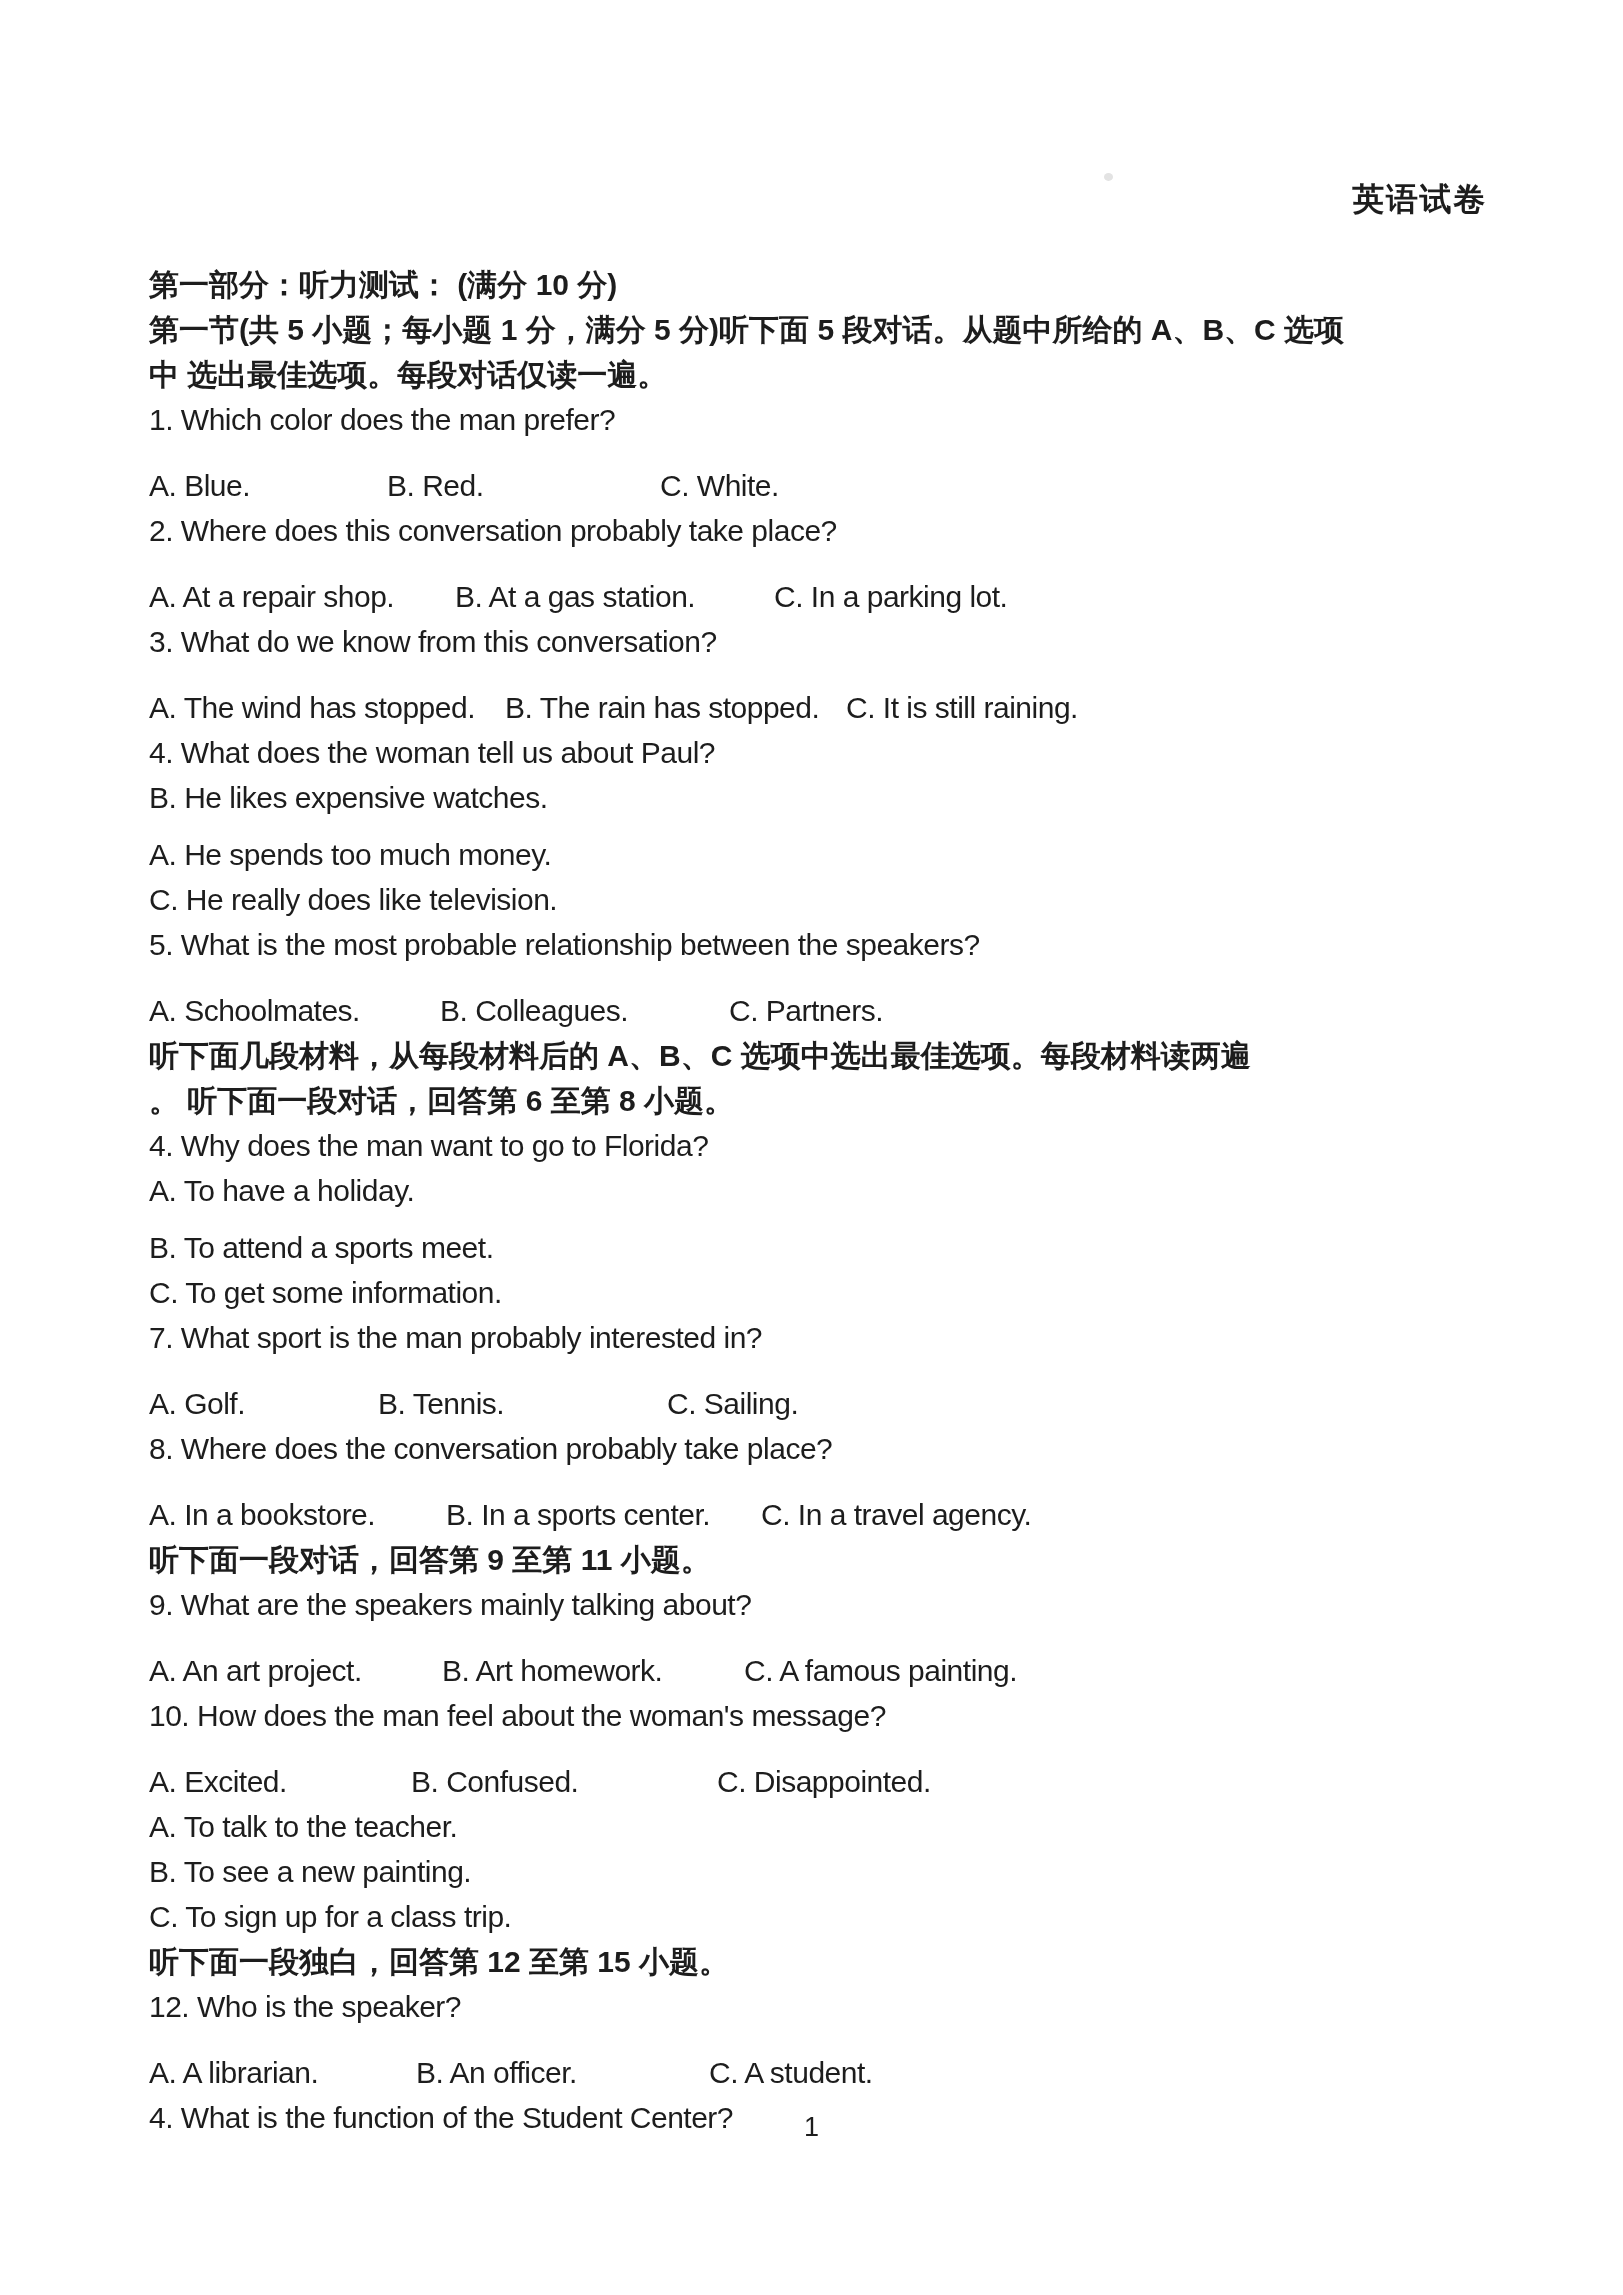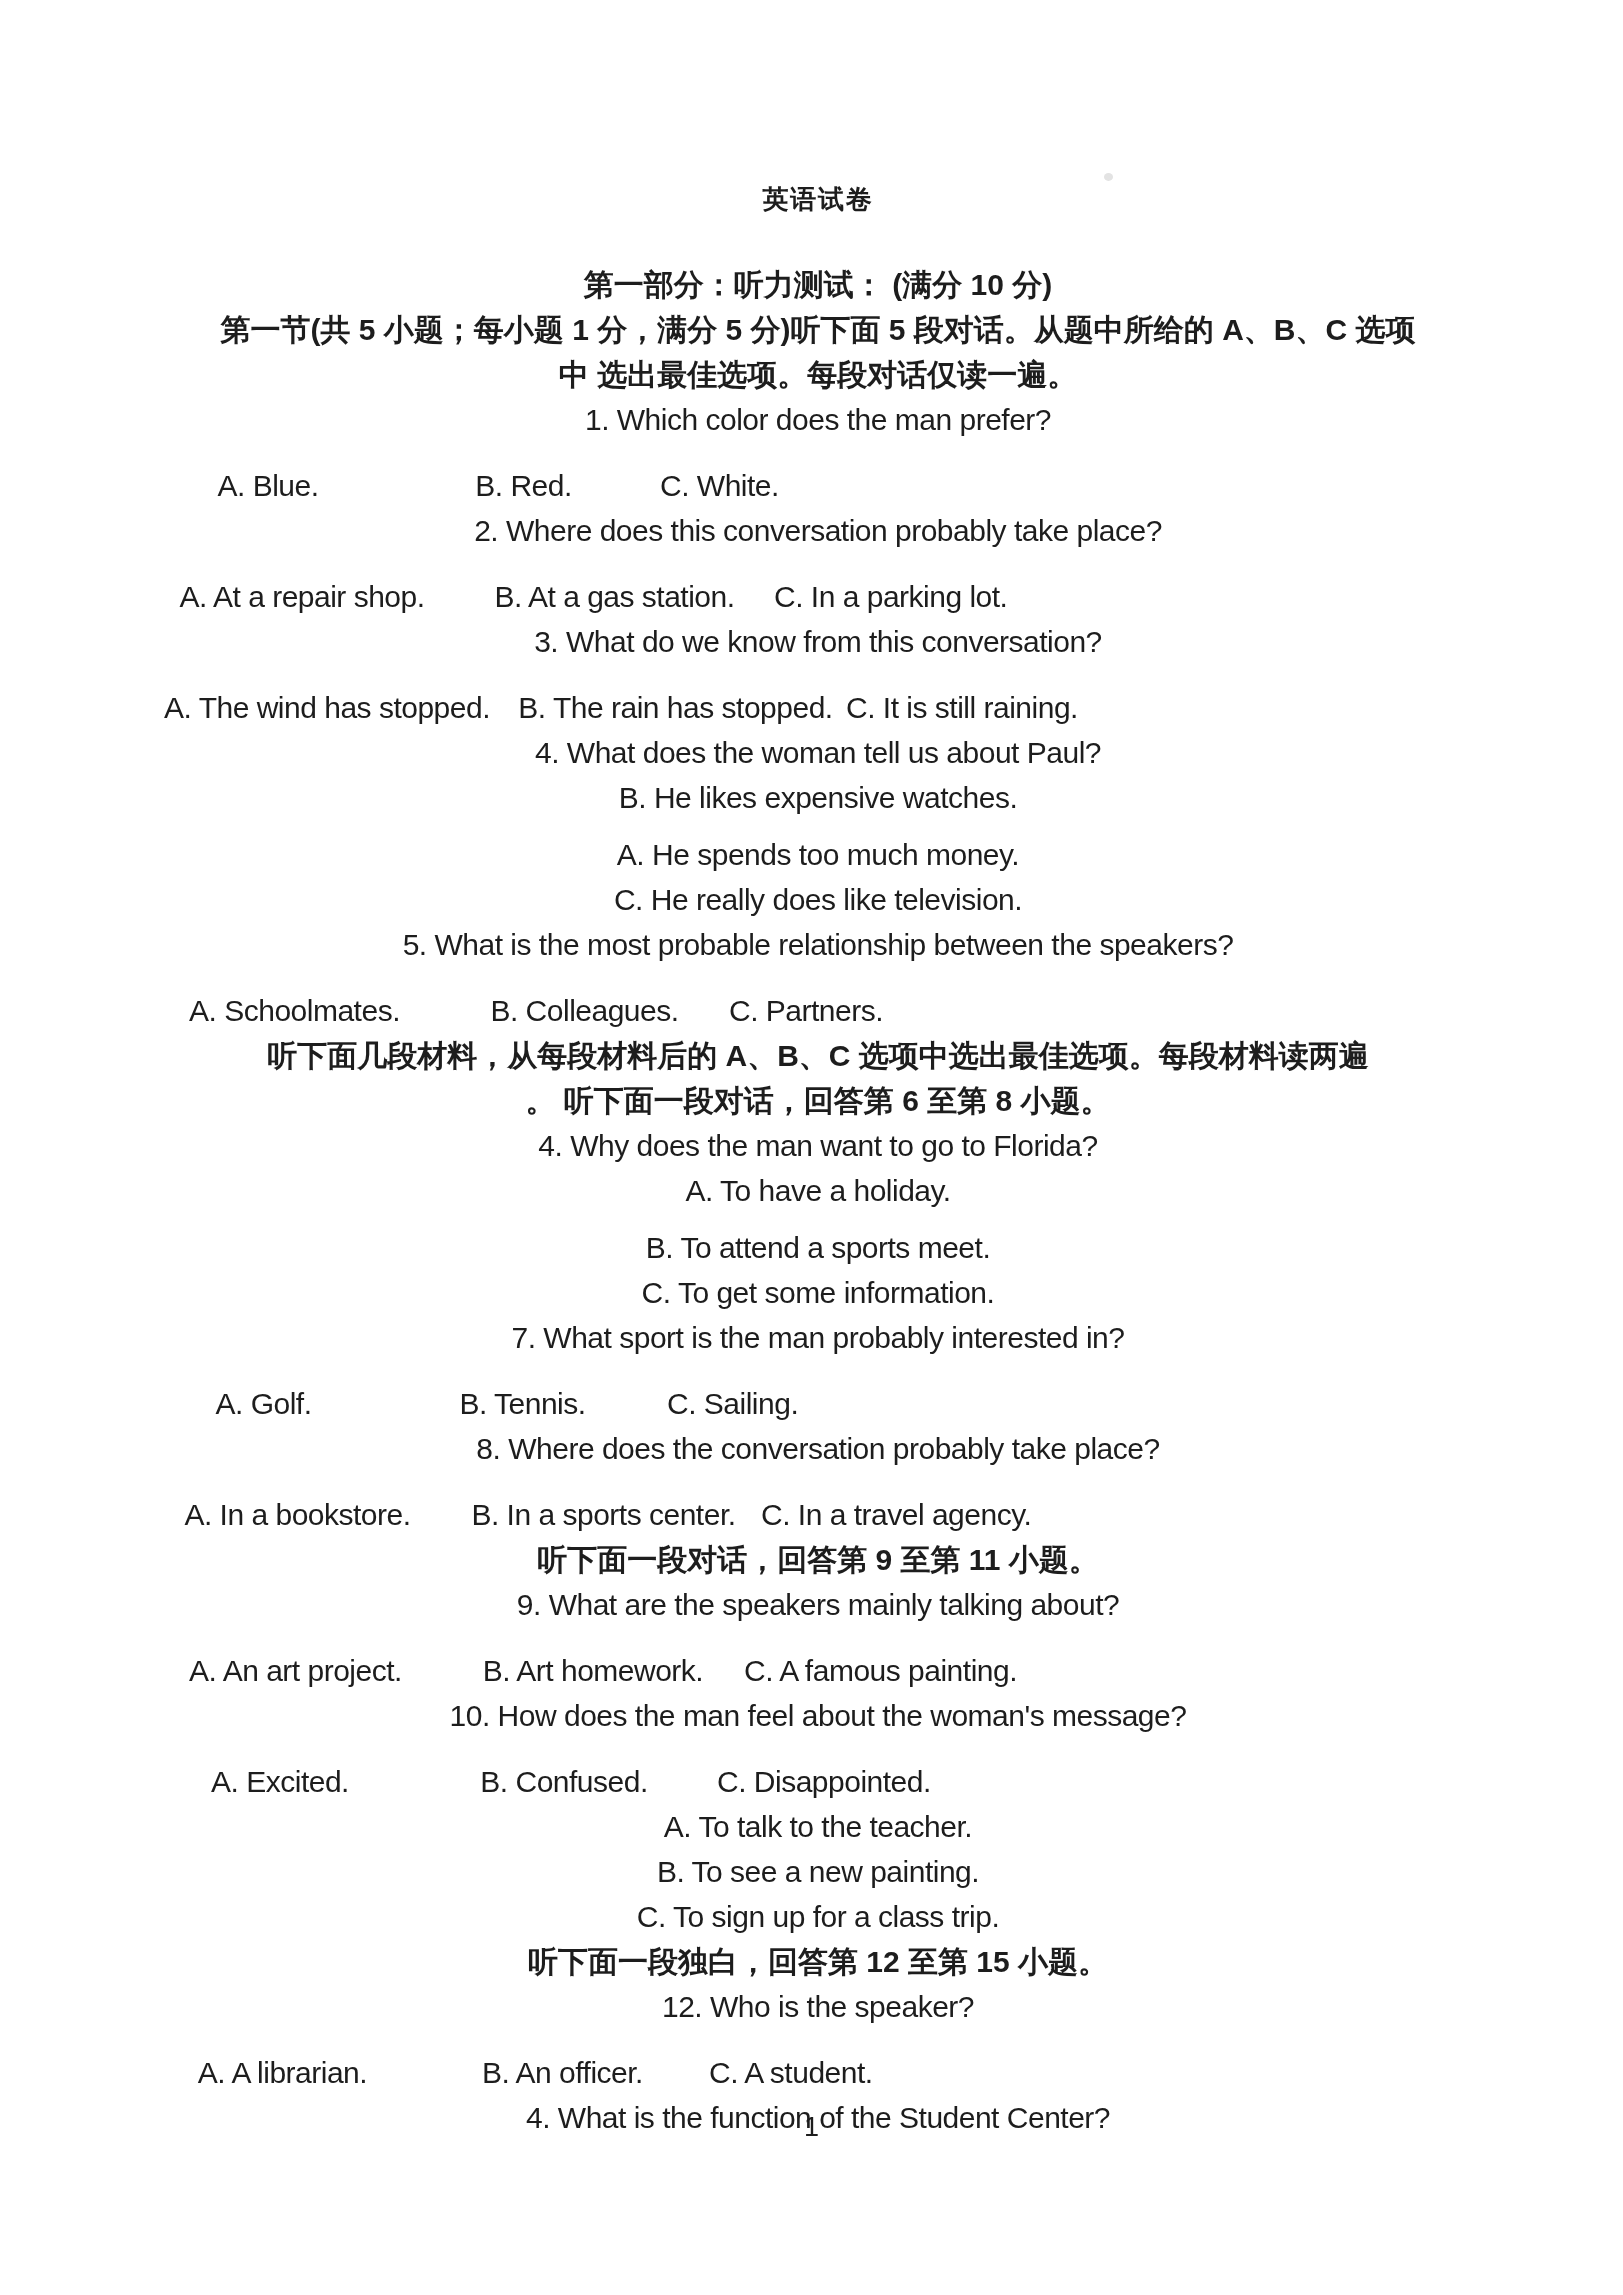--- a/index.html
+++ b/index.html
@@ -10,32 +10,31 @@
     color:#1d1d1d;
     font-family:"Liberation Sans","DejaVu Sans",sans-serif;
     overflow:hidden;
   }
   .content {
     position:absolute;
     left:149px; top:175px;
     width:1338px;
   }
   .doc-title {
-    text-align:center;
-    font-size:26px;
+    text-align:right;
+    font-size:32px;
     font-weight:700;
     letter-spacing:1.7px;
     line-height:49px;
     margin:0 0 38px 0;
   }
   .line {
     font-size:30px;
     line-height:45px;
     white-space:nowrap;
-    text-align:center;
   }
   .zh { font-weight:600; }
   .en { font-weight:400; letter-spacing:-0.5px; }
   .gap { margin-top:12.2px; }
   .opts { display:flex; }
   .opts span { display:inline-block;margin-top:21px; }
   
   .c1  span:nth-child(1){width:238px} .c1  span:nth-child(2){width:273px}
   .c2  span:nth-child(1){width:306px} .c2  span:nth-child(2){width:319px}
   .c3  span:nth-child(1){width:356px} .c3  span:nth-child(2){width:341px}

